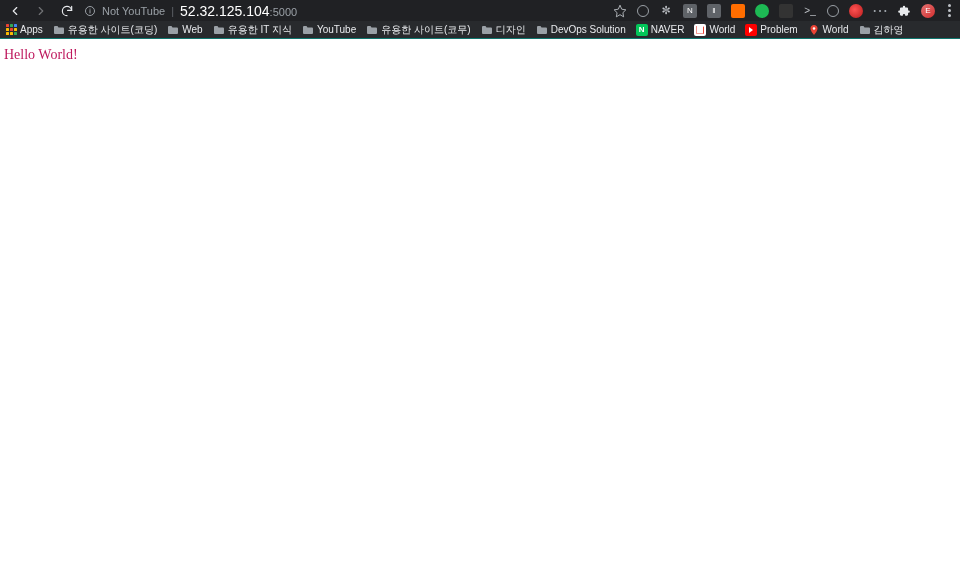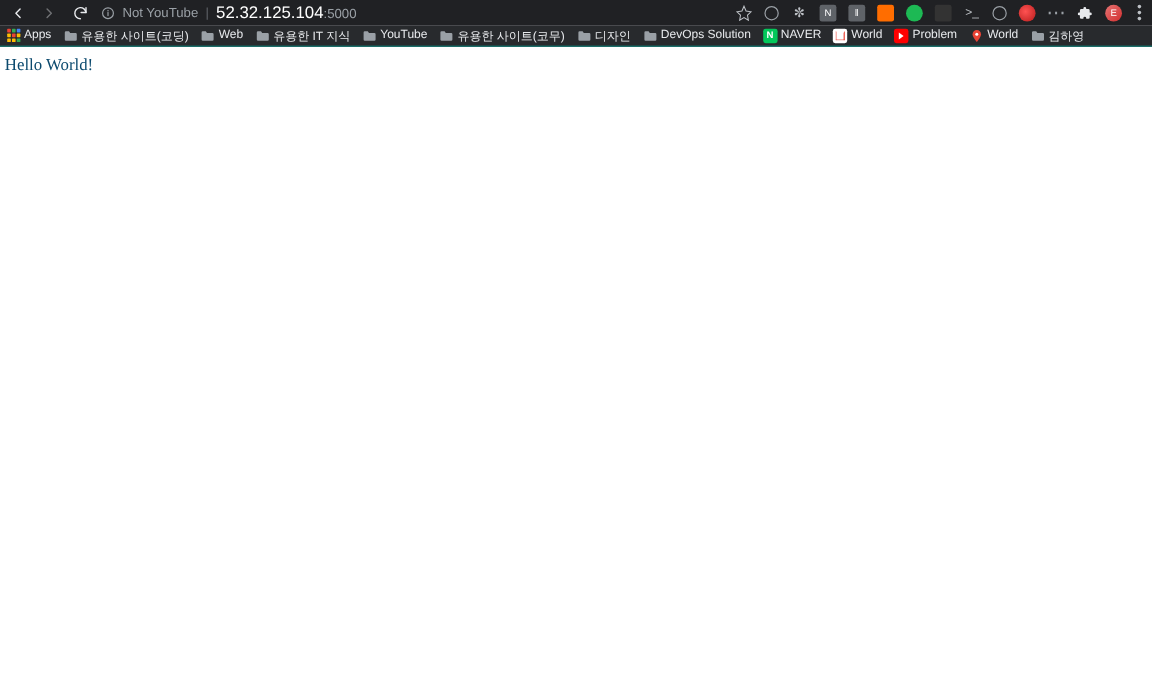--- a/index.html
+++ b/index.html
@@ -60,21 +60,21 @@
     .favicon.naver { background: #03c75a; color: #fff; }
     .favicon.gmail { background: #fff; color: #ea4335; position: relative; }
     .favicon.gmail::before { content: ""; position: absolute; inset: 2px; border: 1px solid #ea4335; border-top: none; clip-path: polygon(0 0, 50% 60%, 100% 0, 100% 100%, 0 100%); }
     .favicon.youtube { background: #ff0000; color: #fff; position: relative; }
     .favicon.youtube::after { content: ""; position: absolute; left: 4px; top: 3px; border-style: solid; border-width: 3px 0 3px 4px; border-color: transparent transparent transparent #fff; }
     .favicon.maps { display: flex; align-items: center; justify-content: center; }
     .favicon.maps svg { display: block; }
 
     
     .page { padding: 6px 4px; }
-    .page-text { font-family: "Times New Roman", Times, serif; font-size: 14px; color: #0c4a6e; }
+    .page-text { font-family: "Times New Roman", Times, serif; font-size: 14px; color: #be185d; }
   </style>
 </head>
 <body>
 
 <div class="toolbar">
   <div class="nav-buttons">
     <div class="nav-btn">
       <svg width="14" height="14" viewBox="0 0 24 24" fill="none">
           <path d="M15 18l-6-6 6-6" stroke="#e8eaed" stroke-width="2" stroke-linecap="round" stroke-linejoin="round"></path>
         </svg>

